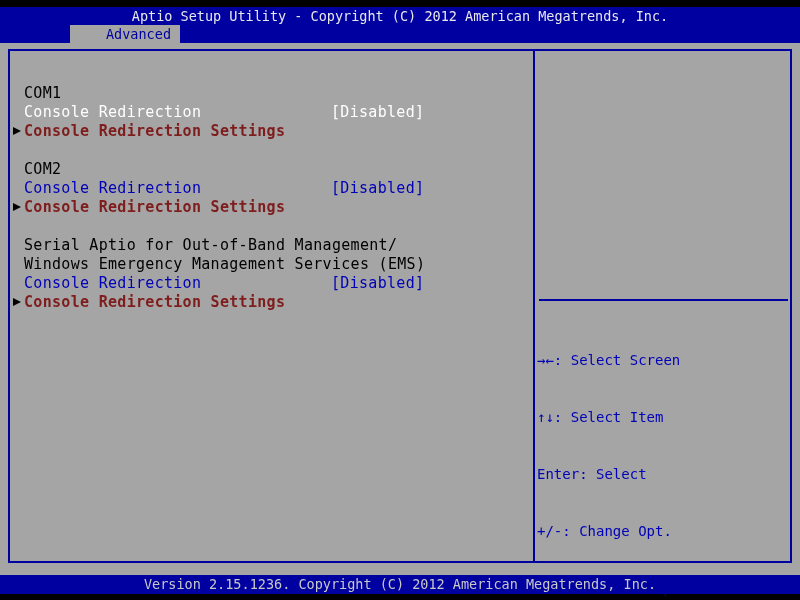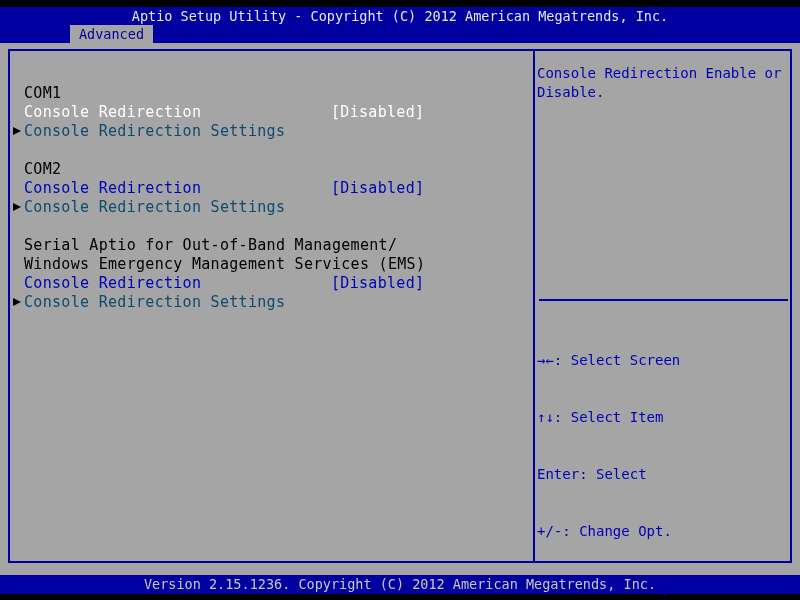--- a/index.html
+++ b/index.html
@@ -17,21 +17,21 @@
     font-size:13.5px;line-height:18px;text-align:center;white-space:pre;
   }
   
   .menu-bar{
     position:absolute;left:0;top:25px;width:800px;height:18px;
     background:var(--navy);
   }
   .tab{
     position:absolute;left:70px;top:0;width:83px;height:18px;
     background:var(--gray);color:var(--navy);
-    font-size:13.5px;line-height:18px;text-align:center;
+    font-size:13.5px;line-height:18px;text-align:center;padding-left:27px;
   }
 
   
   .main-area{
     position:absolute;left:0;top:43px;width:800px;height:532px;
     background:var(--gray);
   }
   .content-box{
     position:absolute;left:8px;top:6px;width:780px;height:510px;
     border:2px solid var(--navy);
@@ -39,21 +39,21 @@
 
   
   .left-pane{position:absolute;left:0;top:0;width:523px;height:510px;}
   .row{position:absolute;left:0;width:523px;height:19px;
        font-size:15px;line-height:19px;letter-spacing:0.3px;white-space:pre;}
   .row .lbl{position:absolute;left:14px;top:0;}
   .row .val{position:absolute;left:295px;top:0;margin-left:26px;}
   .row-label{color:#000;}
   .row-option{color:var(--blue-text);}
   .row-option.selected{color:#fff;}
-  .row-submenu{color:#0c4a6e;}
+  .row-submenu{color:#7f1d1d;font-weight:bold;}
   .sub-arrow{
     position:absolute;left:3px;top:5px;width:0;height:0;
     border-left:8px solid #000;
     border-top:4.5px solid transparent;
     border-bottom:4.5px solid transparent;
   }
 
   
   .right-pane{
     position:absolute;left:523px;top:0;width:255px;height:510px;
@@ -138,21 +138,20 @@
         </div>
 
         <div class="row row-submenu" style="top:242px">
           <span class="sub-arrow"></span>
           <span class="lbl">Console Redirection Settings</span>
         </div>
 
       </div>
 
       <div class="right-pane">
-        <div class="help-text">Console Redirection Enable or Disable.</div>
         <div class="keys-divider"></div>
         <div class="key-list">
           <div class="key-line">→←: Select Screen</div>
           <div class="key-line">↑↓: Select Item</div>
           <div class="key-line">Enter: Select</div>
           <div class="key-line">+/-: Change Opt.</div>
           <div class="key-line">F1: General Help</div>
           
           
           

